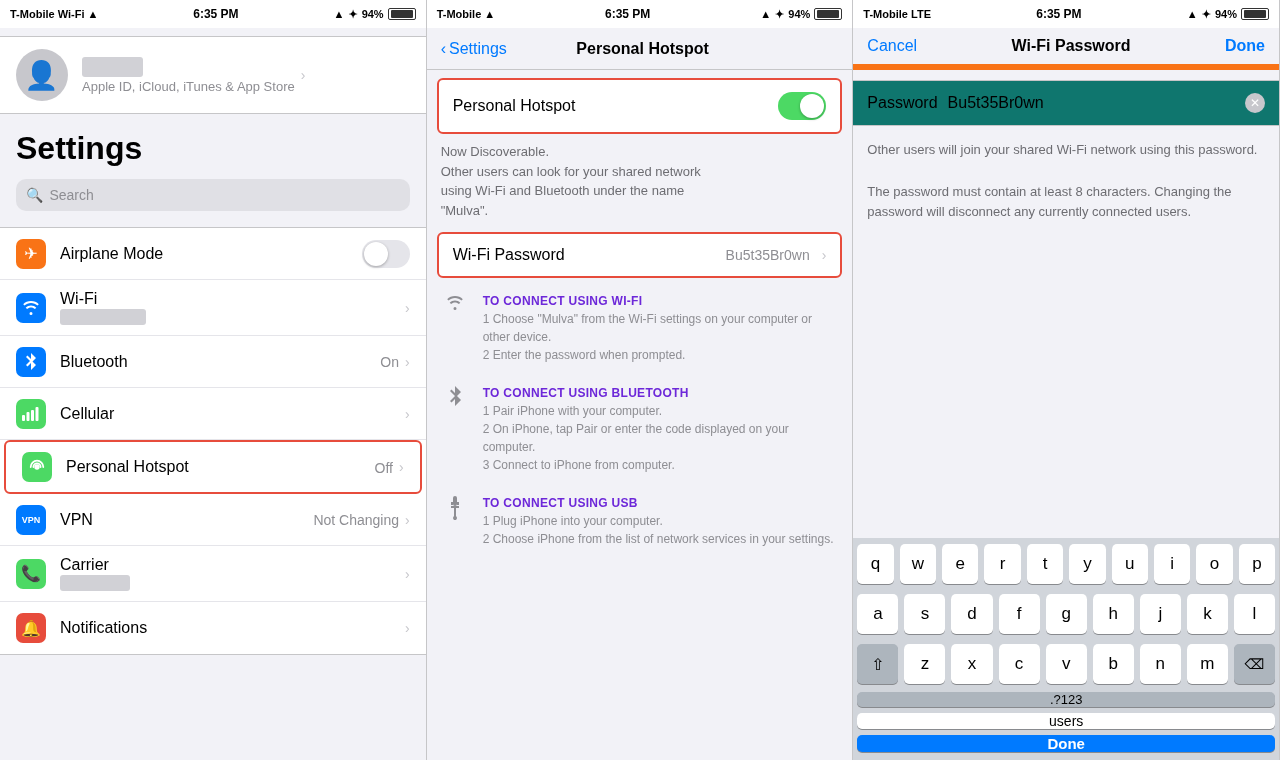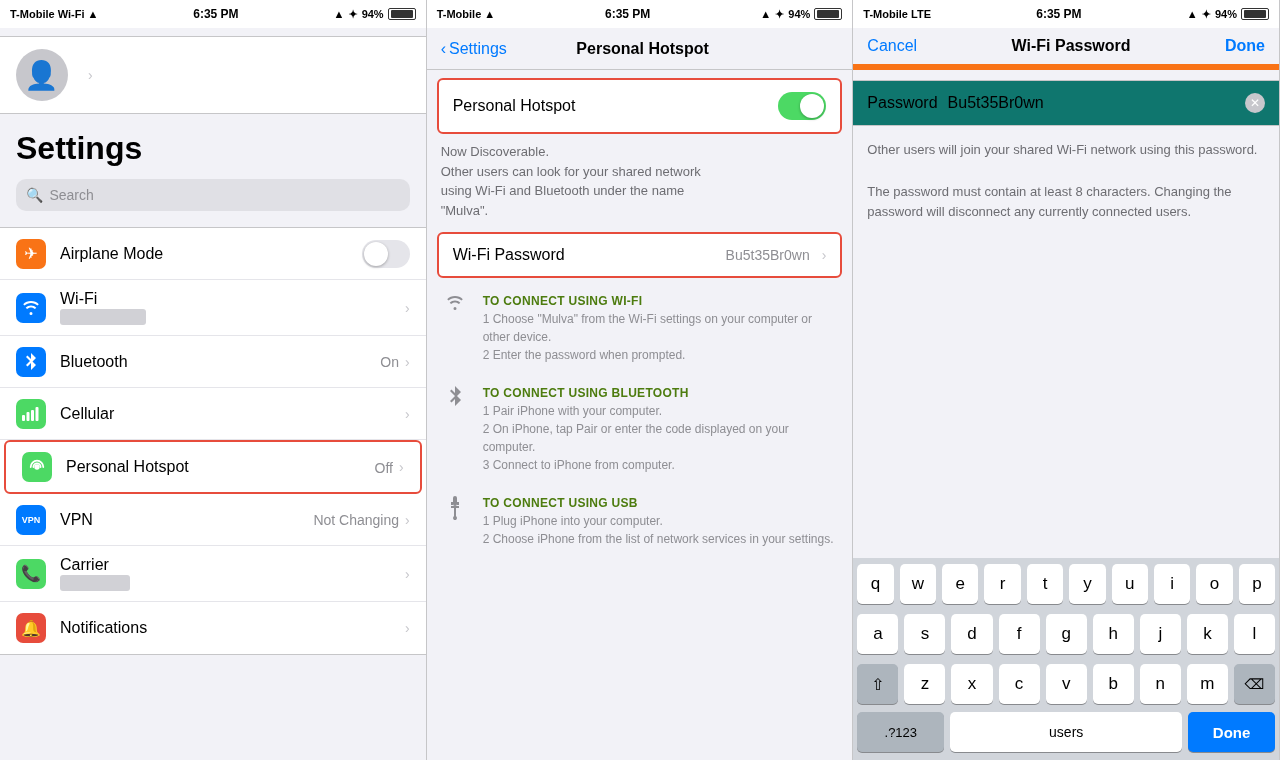--- a/index.html
+++ b/index.html
@@ -220,21 +220,21 @@
       gap: 14px;
     }
     .connect-icon {
       width: 28px; flex-shrink: 0;
       display: flex; justify-content: center;
       padding-top: 2px;
       color: #8e8e93;
       font-size: 20px;
     }
     .connect-text { font-size: 12px; color: #8e8e93; line-height: 1.5; }
-    .connect-text strong { color: #4d7c0f; font-weight: 600; letter-spacing: 0.3px; }
+    .connect-text strong { color: #6d28d9; font-weight: 600; letter-spacing: 0.3px; }
 
     
     .nav-bar-wifi {
       background: #f2f2f7;
       display: flex;
       align-items: center;
       padding: 8px 14px;
       border-bottom: 6px solid #f97316;
       min-height: 42px;
     }
@@ -309,20 +309,21 @@
       background: #007aff;
       color: #fff;
       font-size: 15px;
       font-weight: 600;
     }
     .kb-key.space-key { flex: 4; }
     .kb-bottom-row {
       display: flex;
       gap: 6px;
       padding: 4px 4px 8px 4px;
+      flex-direction: column;
     }
   </style>
 </head>
 <body>
 
 <div class="phone-panel">
 
   <div class="status-bar">
     <div class="left">
       <span>T-Mobile Wi-Fi</span>
@@ -334,20 +335,26 @@
       <span>✦</span>
       <span>94%</span>
       <div class="battery-icon">
         <div class="battery-fill"></div>
       </div>
     </div>
   </div>
 
   <div class="profile-section">
     <div class="avatar">👤</div>
+    <div class="profile-info">
+      <div class="name">
+        <span class="blurred-text">&nbsp;&nbsp;&nbsp;&nbsp;&nbsp;&nbsp;&nbsp;&nbsp;&nbsp;&nbsp;&nbsp;&nbsp;&nbsp;</span>
+      </div>
+      <div class="sub">Apple ID, iCloud, iTunes &amp; App Store</div>
+    </div>
     <span class="row-chevron">›</span>
   </div>
 
   <div class="settings-header">
     <div class="settings-title">Settings</div>
     <div class="search-bar">
       <span>🔍</span>
       <span>Search</span>
     </div>
   </div>

